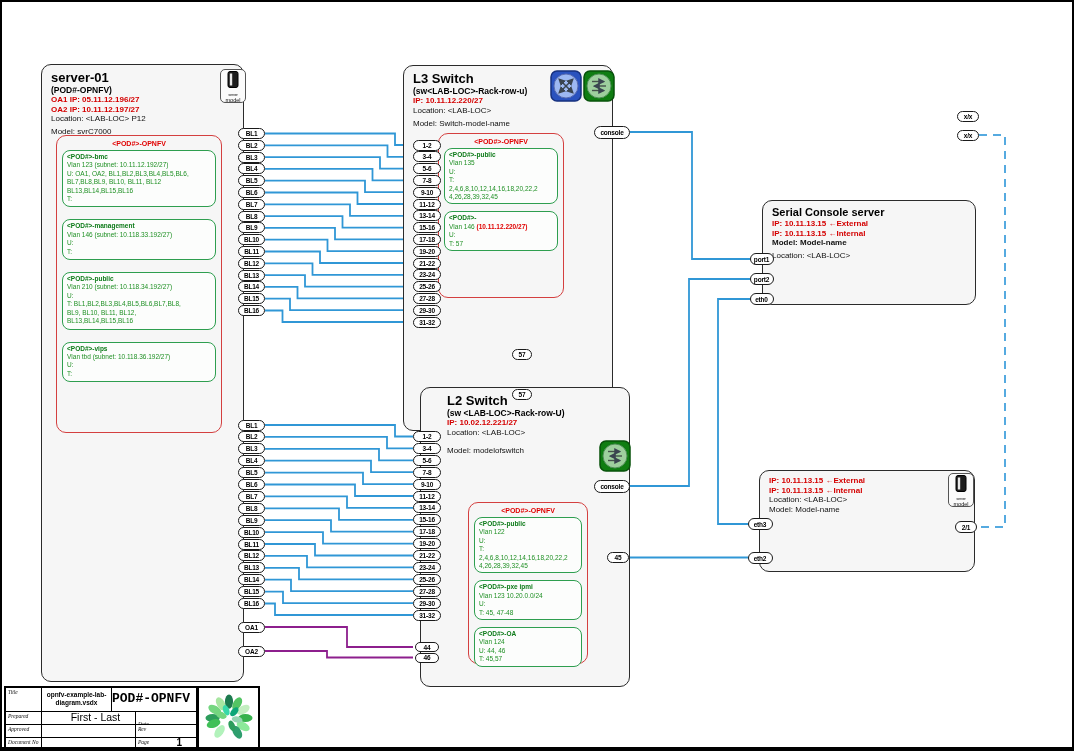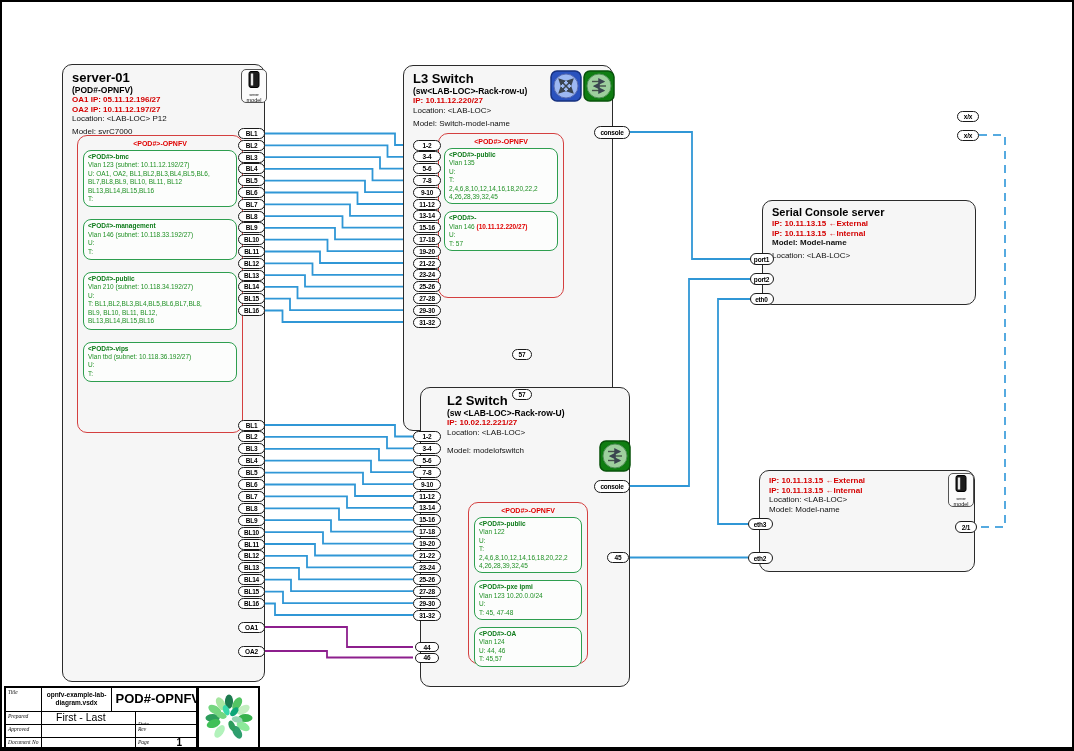--- a/index.html
+++ b/index.html
@@ -34,21 +34,21 @@
   .mi-c1{font-size:4px;line-height:4px;color:#222;letter-spacing:-0.3px;}
   .mi-c2{font-size:5.5px;line-height:6px;color:#111;}
   
   .tblock{position:absolute;left:2px;top:684px;width:256px;height:63px;z-index:4;background:#fff;}
   .tb-table{position:absolute;left:0;top:0;width:194px;height:63px;border:2px solid #000;box-sizing:border-box;}
   .tb-cell{position:absolute;box-sizing:border-box;border-right:1px solid #000;border-bottom:1px solid #000;
            overflow:hidden;}
   .tb-label{font-family:"Liberation Serif",serif;font-style:italic;font-size:5.5px;color:#111;
             padding:1px 0 0 2px;}
   .tb-file{font-size:6.5px;line-height:8px;text-align:center;padding-top:3px;font-weight:600;}
-  .tb-big{font-size:13px;font-weight:bold;text-align:right;line-height:22px;}
+  .tb-big{font-size:13px;font-weight:bold;text-align:left;line-height:22px;font-family:Liberation Mono, monospace;}
   .tb-val{font-size:10.5px;line-height:11px;padding-left:14px;}
   .tb-page{font-size:10px;font-weight:600;text-align:right;padding-right:18px;line-height:9px;}
   .tb-logo{position:absolute;left:194px;top:0;width:62px;height:63px;box-sizing:border-box;
            border:2px solid #000;border-left-width:1px;background:#fff;display:flex;
            align-items:center;justify-content:center;}
 </style>
 </head>
 <body>
 
 <div class="page">
@@ -97,21 +97,21 @@
       <polyline points="263,625 345,625 345,645 411,645" fill="none" stroke="#8d1f8d" stroke-width="1.8"></polyline>
       <polyline points="263,649 325,649 325,655.5 411,655.5" fill="none" stroke="#8d1f8d" stroke-width="1.8"></polyline>
       <polyline points="628,130 690,130 690,257 748,257" fill="none" stroke="#3097d6" stroke-width="1.8"></polyline>
       <polyline points="628,484 687,484 687,277 748,277" fill="none" stroke="#3097d6" stroke-width="1.8"></polyline>
       <polyline points="748,297 716,297 716,522 746,522" fill="none" stroke="#3097d6" stroke-width="1.8"></polyline>
       <polyline points="627,555.5 746,555.5" fill="none" stroke="#3097d6" stroke-width="1.8"></polyline>
       <polyline points="520,357 520,388" fill="none" stroke="#3097d6" stroke-width="1.8"></polyline>
       <polyline points="977,133 1003,133 1003,525 975,525" fill="none" stroke="#55aae0" stroke-width="2" stroke-dasharray="8 6"></polyline>
     </svg>
 
-  <div class="node" style="left:60px;top:62px;width:203px;height:618px;">
+  <div class="node" style="left:39px;top:62px;width:203px;height:618px;">
     <div class="nhead">
       <div class="n-title">server-01</div>
       <div class="n-sub">(POD#-OPNFV)</div>
       <div class="n-red">OA1 IP: 05.11.12.196/27</div>
       <div class="n-red">OA2 IP: 10.11.12.197/27</div>
       <div class="n-txt">Location: &lt;LAB-LOC&gt; P12</div>
       <div class="n-txt gap3">Model: svrC7000</div>
     </div>
     <div class="redbox" style="left:14px;top:70px;width:166px;height:298px;">
       <div class="redtitle">&lt;POD#&gt;-OPNFV</div>
@@ -373,21 +373,21 @@
       </div>
       <div class="tb-cell" style="left:36px;top:0;width:70px;height:24px;">
         <div class="tb-file">opnfv-example-lab-diagram.vsdx</div>
       </div>
       <div class="tb-cell" style="left:106px;top:0;width:88px;height:24px;border-right:none;">
         <div class="tb-big">POD#-OPNFV</div>
       </div>
       <div class="tb-cell" style="left:0;top:24px;width:36px;height:13px;">
         <div class="tb-label">Prepared</div>
       </div>
-      <div class="tb-cell" style="left:36px;top:24px;width:94px;height:13px;">
+      <div class="tb-cell" style="left:36px;top:24px;width:94px;height:13px;text-align:center;">
         <div class="tb-val">First - Last</div>
       </div>
       <div class="tb-cell" style="left:130px;top:24px;width:64px;height:13px;border-right:none;">
         <div class="tb-label" style="display:inline-block">Date</div>
         
       </div>
       <div class="tb-cell" style="left:0;top:37px;width:36px;height:13px;">
         <div class="tb-label">Approved</div>
       </div>
       <div class="tb-cell" style="left:36px;top:37px;width:94px;height:13px;"></div>

